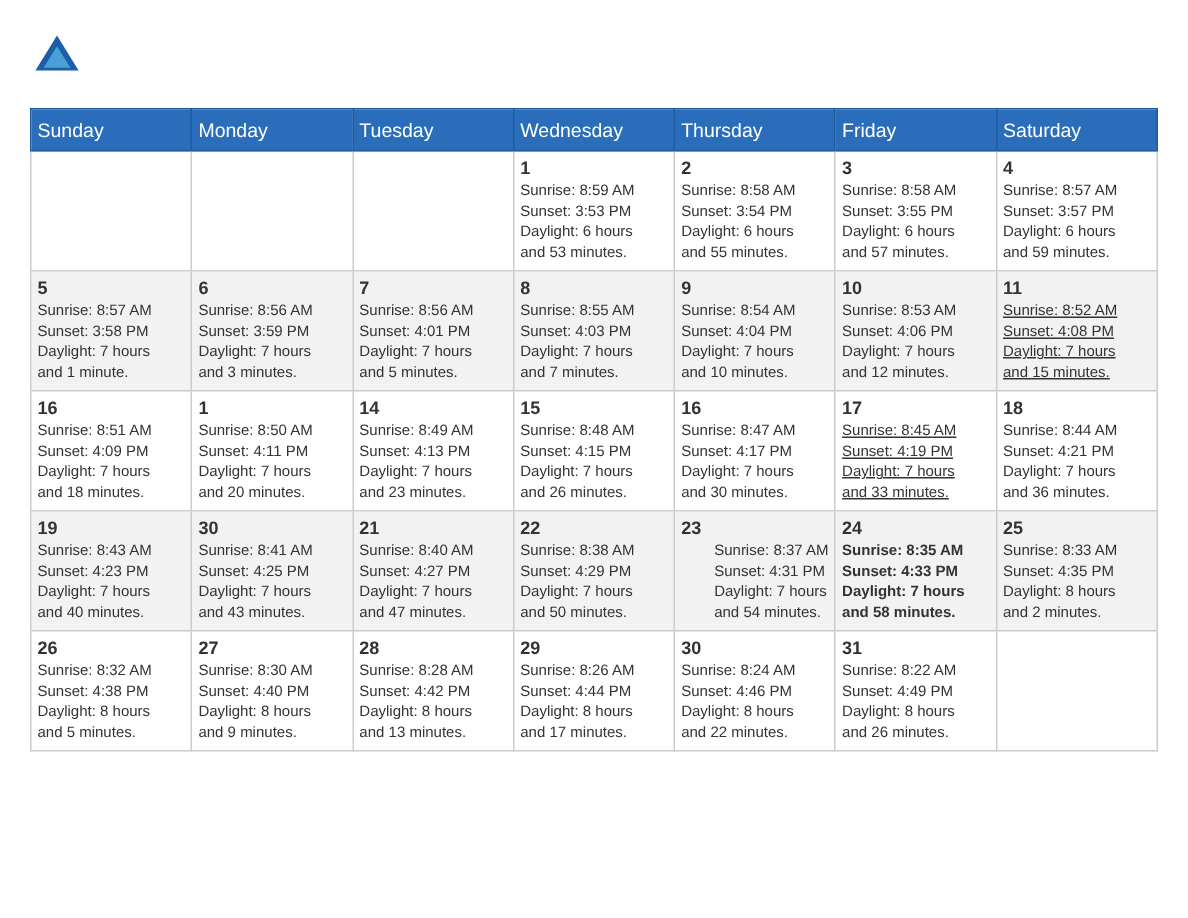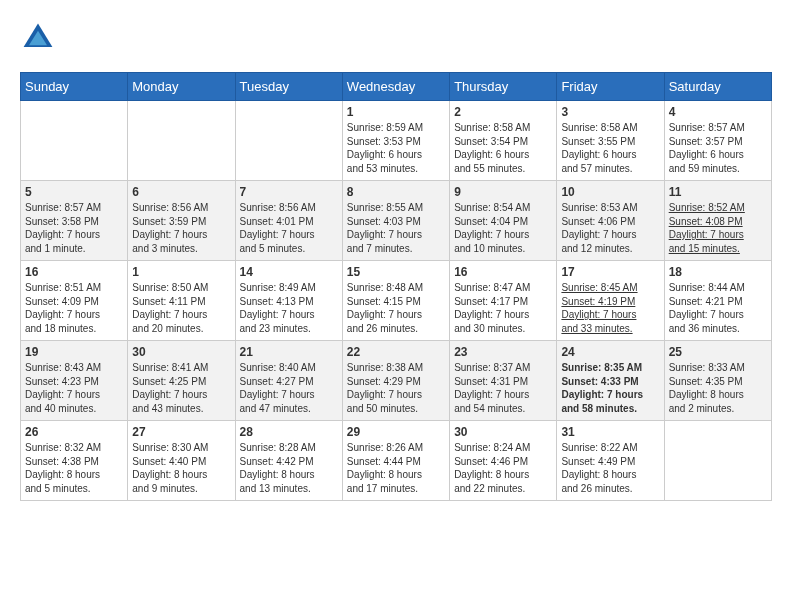--- a/index.html
+++ b/index.html
@@ -287,21 +287,21 @@
         </td>
         <td>
           <span class="day-number">22</span>
           <div class="day-info" style="white-space: pre-line;">Sunrise: 8:38 AM
 Sunset: 4:29 PM
 Daylight: 7 hours
 and 50 minutes.</div>
         </td>
         <td>
           <span class="day-number">23</span>
-          <div class="day-info" style="white-space: pre-line;">Sunrise: 8:37 AM
+          <div class="day-info" style="white-space: pre-line; margin-left: 22px;">Sunrise: 8:37 AM
 Sunset: 4:31 PM
 Daylight: 7 hours
 and 54 minutes.</div>
         </td>
         <td>
           <span class="day-number">24</span>
           <div class="day-info" style="white-space: pre-line; font-weight: bold;">Sunrise: 8:35 AM
 Sunset: 4:33 PM
 Daylight: 7 hours
 and 58 minutes.</div>

